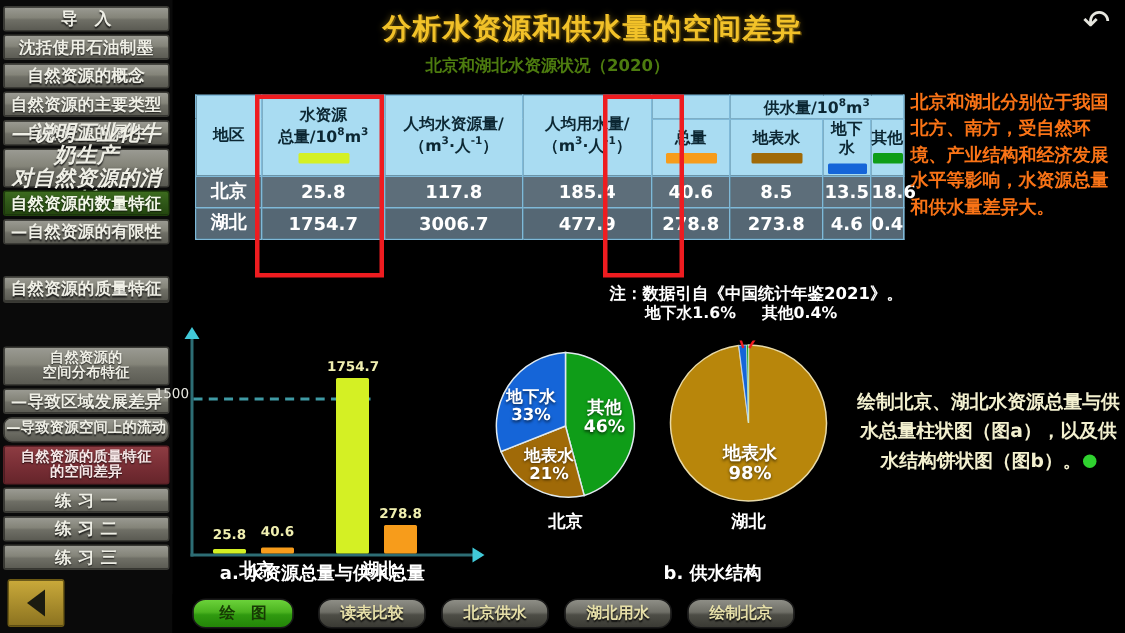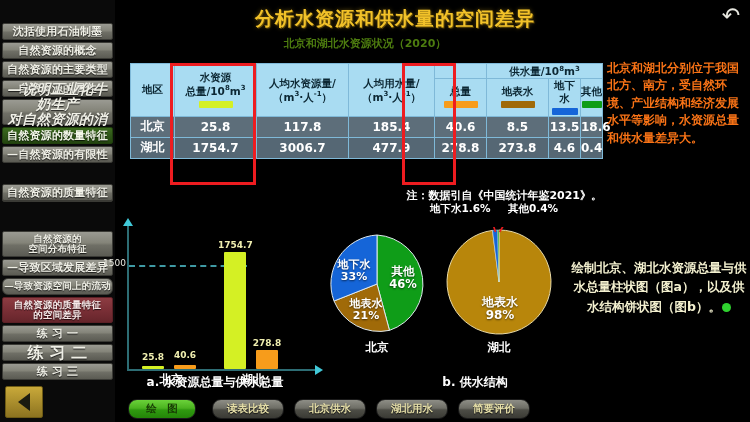--- a/index.html
+++ b/index.html
@@ -96,20 +96,25 @@
     color:#e6dfa8;font-size:10.5px;font-weight:bold;display:flex;align-items:center;justify-content:center;
     font-family:"DejaVu Sans","Liberation Sans",sans-serif;text-shadow:0 1px 1px rgba(0,0,0,.8);cursor:pointer;}
   .bbtn.on{background:linear-gradient(to bottom,#6bd23a 0%,#4bb320 45%,#309a10 55%,#238508 100%);color:#173a04;text-shadow:none;}
 </style>
 </head>
 <body>
 
 <div id="stage">
 
   <div id="sidebar">
+      <div class="nav" style="top: 4px; height: 17px; font-size: 11px;">
+        <div>
+          <div>导　入</div>
+        </div>
+      </div>
       <div class="nav" style="top: 23px; height: 17px; font-size: 11px;">
         <div>
           <div>沈括使用石油制墨</div>
         </div>
       </div>
       <div class="nav" style="top: 42px; height: 17px; font-size: 11px;">
         <div>
           <div>自然资源的概念</div>
         </div>
       </div>
@@ -169,21 +174,21 @@
         <div>
           <div>自然资源的质量特征</div>
           <div>的空间差异</div>
         </div>
       </div>
       <div class="nav" style="top: 325px; height: 17px; font-size: 11px;">
         <div>
           <div>练 习 一</div>
         </div>
       </div>
-      <div class="nav" style="top: 344px; height: 17px; font-size: 16px;">
+      <div class="nav" style="top: 344px; height: 17px; font-size: 11px;">
         <div>
           <div>练 习 二</div>
         </div>
       </div>
       <div class="nav" style="top: 363px; height: 17px; font-size: 11px;">
         <div>
           <div>练 习 三</div>
         </div>
       </div>
       <div id="backbtn">
@@ -359,17 +364,17 @@
       <div class="bbtn" style="left: 97px; width: 70px;">
         <span>读表比较</span>
       </div>
       <div class="bbtn" style="left: 179px; width: 70px;">
         <span>北京供水</span>
       </div>
       <div class="bbtn" style="left: 261px; width: 70px;">
         <span>湖北用水</span>
       </div>
       <div class="bbtn" style="left: 343px; width: 70px;">
-        <span>简要评价</span>
+        <span>绘制北京</span>
       </div>
     </div>
 
 </div>
 
 </body></html>

